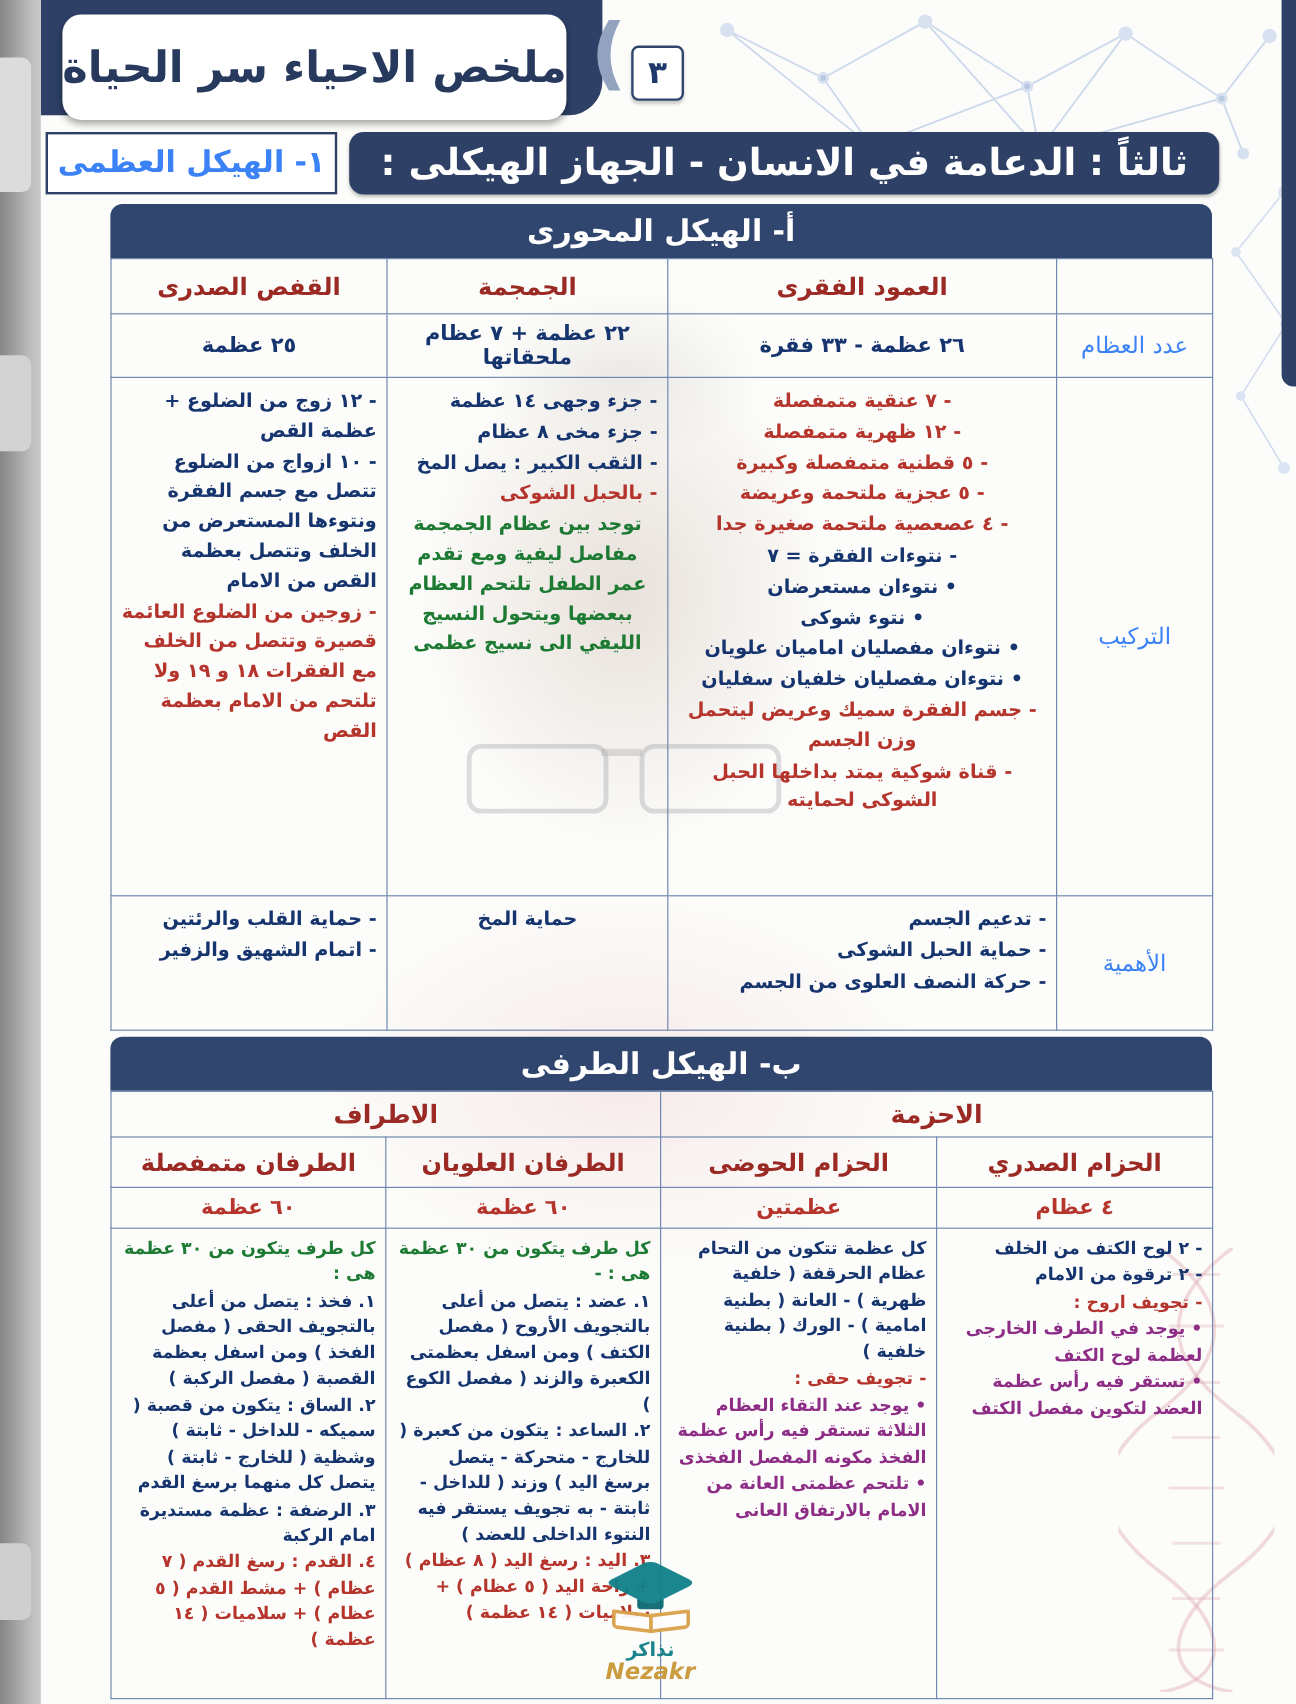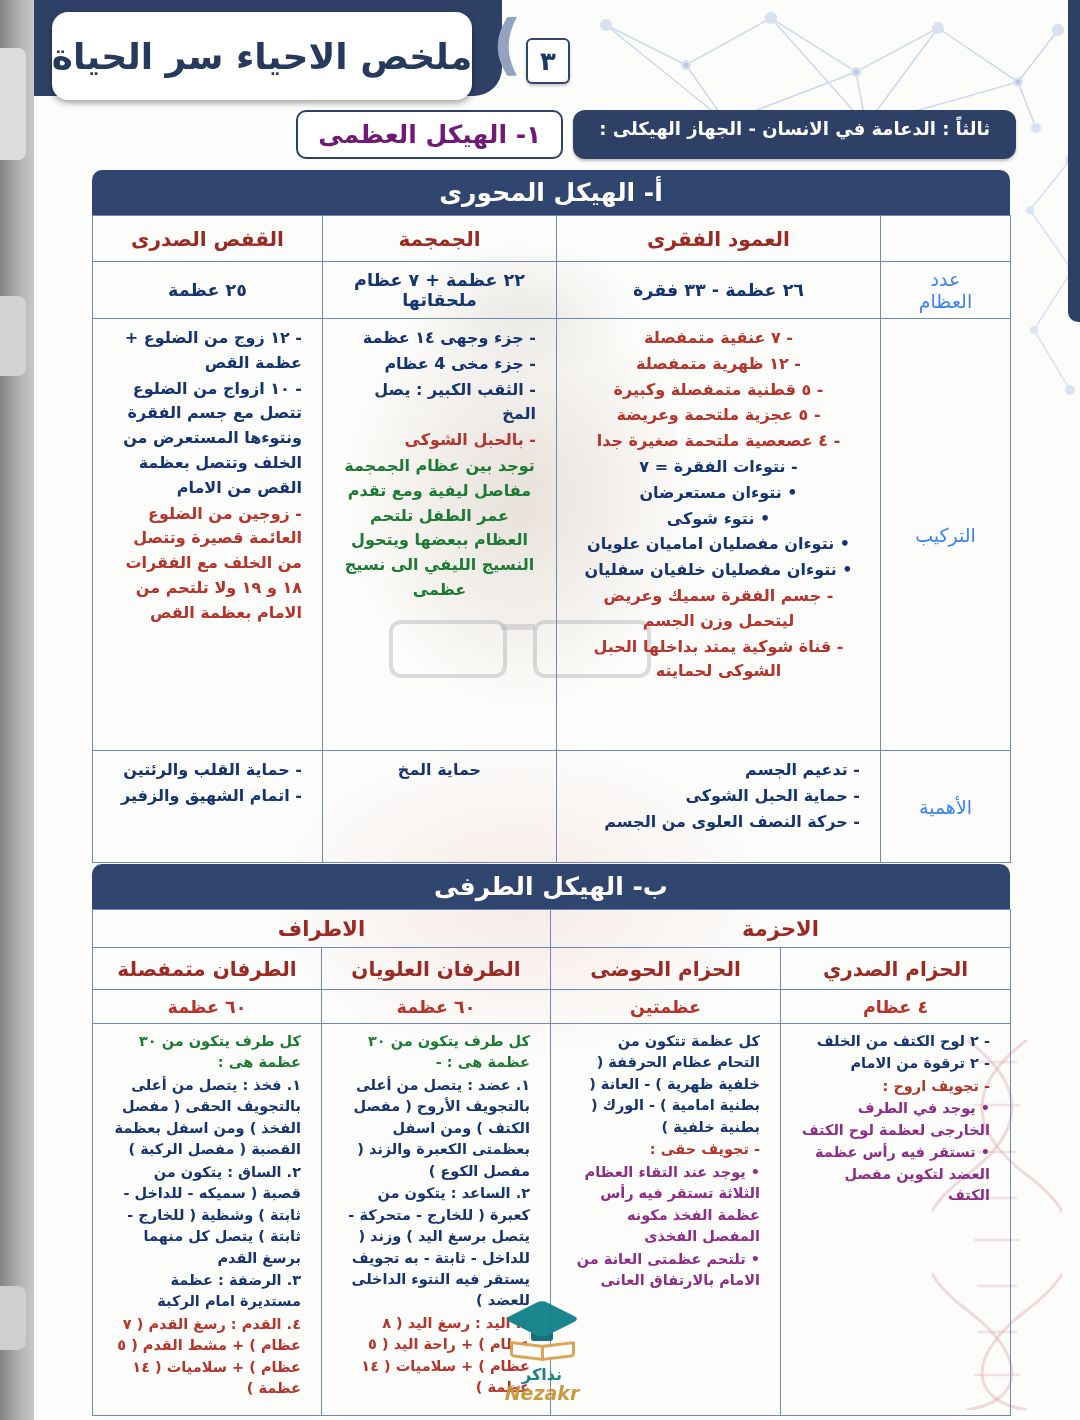--- a/index.html
+++ b/index.html
@@ -39,32 +39,32 @@
       radial-gradient(ellipse 62% 24% at 50% 74%, rgba(233,199,199,.33), rgba(233,199,199,0) 72%);
   }
   .glasses { position:absolute; left:50%; top:400px; transform:translateX(-50%); display:flex; gap:26px; opacity:.5; }
   .lens { width:118px; height:58px; border:4px solid rgba(104,108,120,.45); border-radius:12px; display:block; }
   .glasses::before { content:""; position:absolute; left:112px; top:4px; width:34px; height:6px;
                      background:rgba(104,108,120,.4); }
 
   
   .section-bar { position:absolute; top:110px; right:64px; display:flex; direction:rtl; gap:10px; z-index:3; }
   .section-main { background:#2e4066; color:#ffffff; border-radius:12px; padding:8px 26px;
-                  font-size:18px; font-weight:bold; white-space:nowrap; box-shadow:0 2px 3px rgba(0,0,0,.25); }
-  .section-sub { background:#ffffff; border:2.5px solid #2e4066; color:#701a75; border-radius:10px;
-                 padding:8px 20px; font-size:25px; font-weight:bold; white-space:nowrap; }
+                  font-size:31px; font-weight:bold; white-space:nowrap; box-shadow:0 2px 3px rgba(0,0,0,.25); }
+  .section-sub { background:#ffffff; border:2.5px solid #2e4066; color:#3b82f6; border-radius:0;
+                 padding:8px 8px; font-size:25px; font-weight:bold; white-space:nowrap; }
 
   
   .tbl { position:absolute; left:92px; width:918px; z-index:2; }
   .tblA { top:170px; }
   .tblB { top:864px; }
   .tbl-title { background:#31466e; color:#ffffff; text-align:center; font-size:25px; font-weight:bold;
                padding:6px 0; border:2px solid #31466e; border-radius:10px 10px 0 0; }
   table { width:100%; border-collapse:collapse; table-layout:fixed; background:transparent; }
-  td { border:1.6px solid #7089ae; vertical-align:top; padding:6px 20px; overflow:hidden; }
+  td { border:1.6px solid #7089ae; vertical-align:top; padding:6px 8px; overflow:hidden; }
   .col-header { color:#9b2a24; text-align:center; font-weight:bold; font-size:20px; vertical-align:middle; }
   .group-header { color:#9b2a24; text-align:center; font-weight:bold; font-size:21px; vertical-align:middle; }
   .row-label { color:#3b82f6; text-align:center; font-weight:normal; font-size:19px; vertical-align:middle; }
   .count-cell { text-align:center; font-weight:bold; font-size:17.5px; vertical-align:middle; }
   .navy { color:#16356f; } .red { color:#b5342c; } .green { color:#1d7a33; } .purple { color:#8e2d86; }
   .cell-line { font-weight:bold; font-size:16px; line-height:1.55; text-align:right; margin:1px 0; }
   td.center .cell-line { text-align:center; }
   .cell-line.green:not(:first-child) { text-align:center; }
   .tblB .cell-line { font-size:14.5px; line-height:1.48; }
   tr.rA-head { height:46px; } tr.rA-count { height:44px; } tr.rA-struct { height:432px; } tr.rA-imp { height:112px; }
@@ -187,21 +187,21 @@
               <div class="cell-line navy">- نتوءات الفقرة = ٧</div>
               <div class="cell-line navy">•  نتوءان مستعرضان</div>
               <div class="cell-line navy">•  نتوء شوكى</div>
               <div class="cell-line navy">•  نتوءان مفصليان اماميان علويان</div>
               <div class="cell-line navy">•  نتوءان مفصليان خلفيان سفليان</div>
               <div class="cell-line red">- جسم الفقرة سميك وعريض ليتحمل وزن الجسم</div>
               <div class="cell-line red">- قناة شوكية يمتد بداخلها الحبل الشوكى لحمايته</div>
             </td>
         <td>
               <div class="cell-line navy">- جزء وجهى   ١٤ عظمة</div>
-              <div class="cell-line navy">- جزء مخى   4 عظام</div>
+              <div class="cell-line navy">- جزء مخى   ٨ عظام</div>
               <div class="cell-line navy">- الثقب الكبير : يصل المخ</div>
               <div class="cell-line red">- بالحبل الشوكى</div>
               <div class="cell-line green">توجد بين عظام الجمجمة مفاصل ليفية ومع تقدم عمر الطفل تلتحم العظام ببعضها ويتحول النسيج الليفي الى نسيج عظمى</div>
             </td>
         <td>
               <div class="cell-line navy">- ١٢ زوج من الضلوع + عظمة القص</div>
               <div class="cell-line navy">- ١٠ ازواج من الضلوع تتصل مع جسم الفقرة ونتوءها المستعرض من الخلف وتتصل بعظمة القص من الامام</div>
               <div class="cell-line red">- زوجين من الضلوع العائمة قصيرة وتتصل من الخلف مع الفقرات ١٨ و ١٩ ولا تلتحم من الامام بعظمة القص</div>
             </td>
       </tr>

